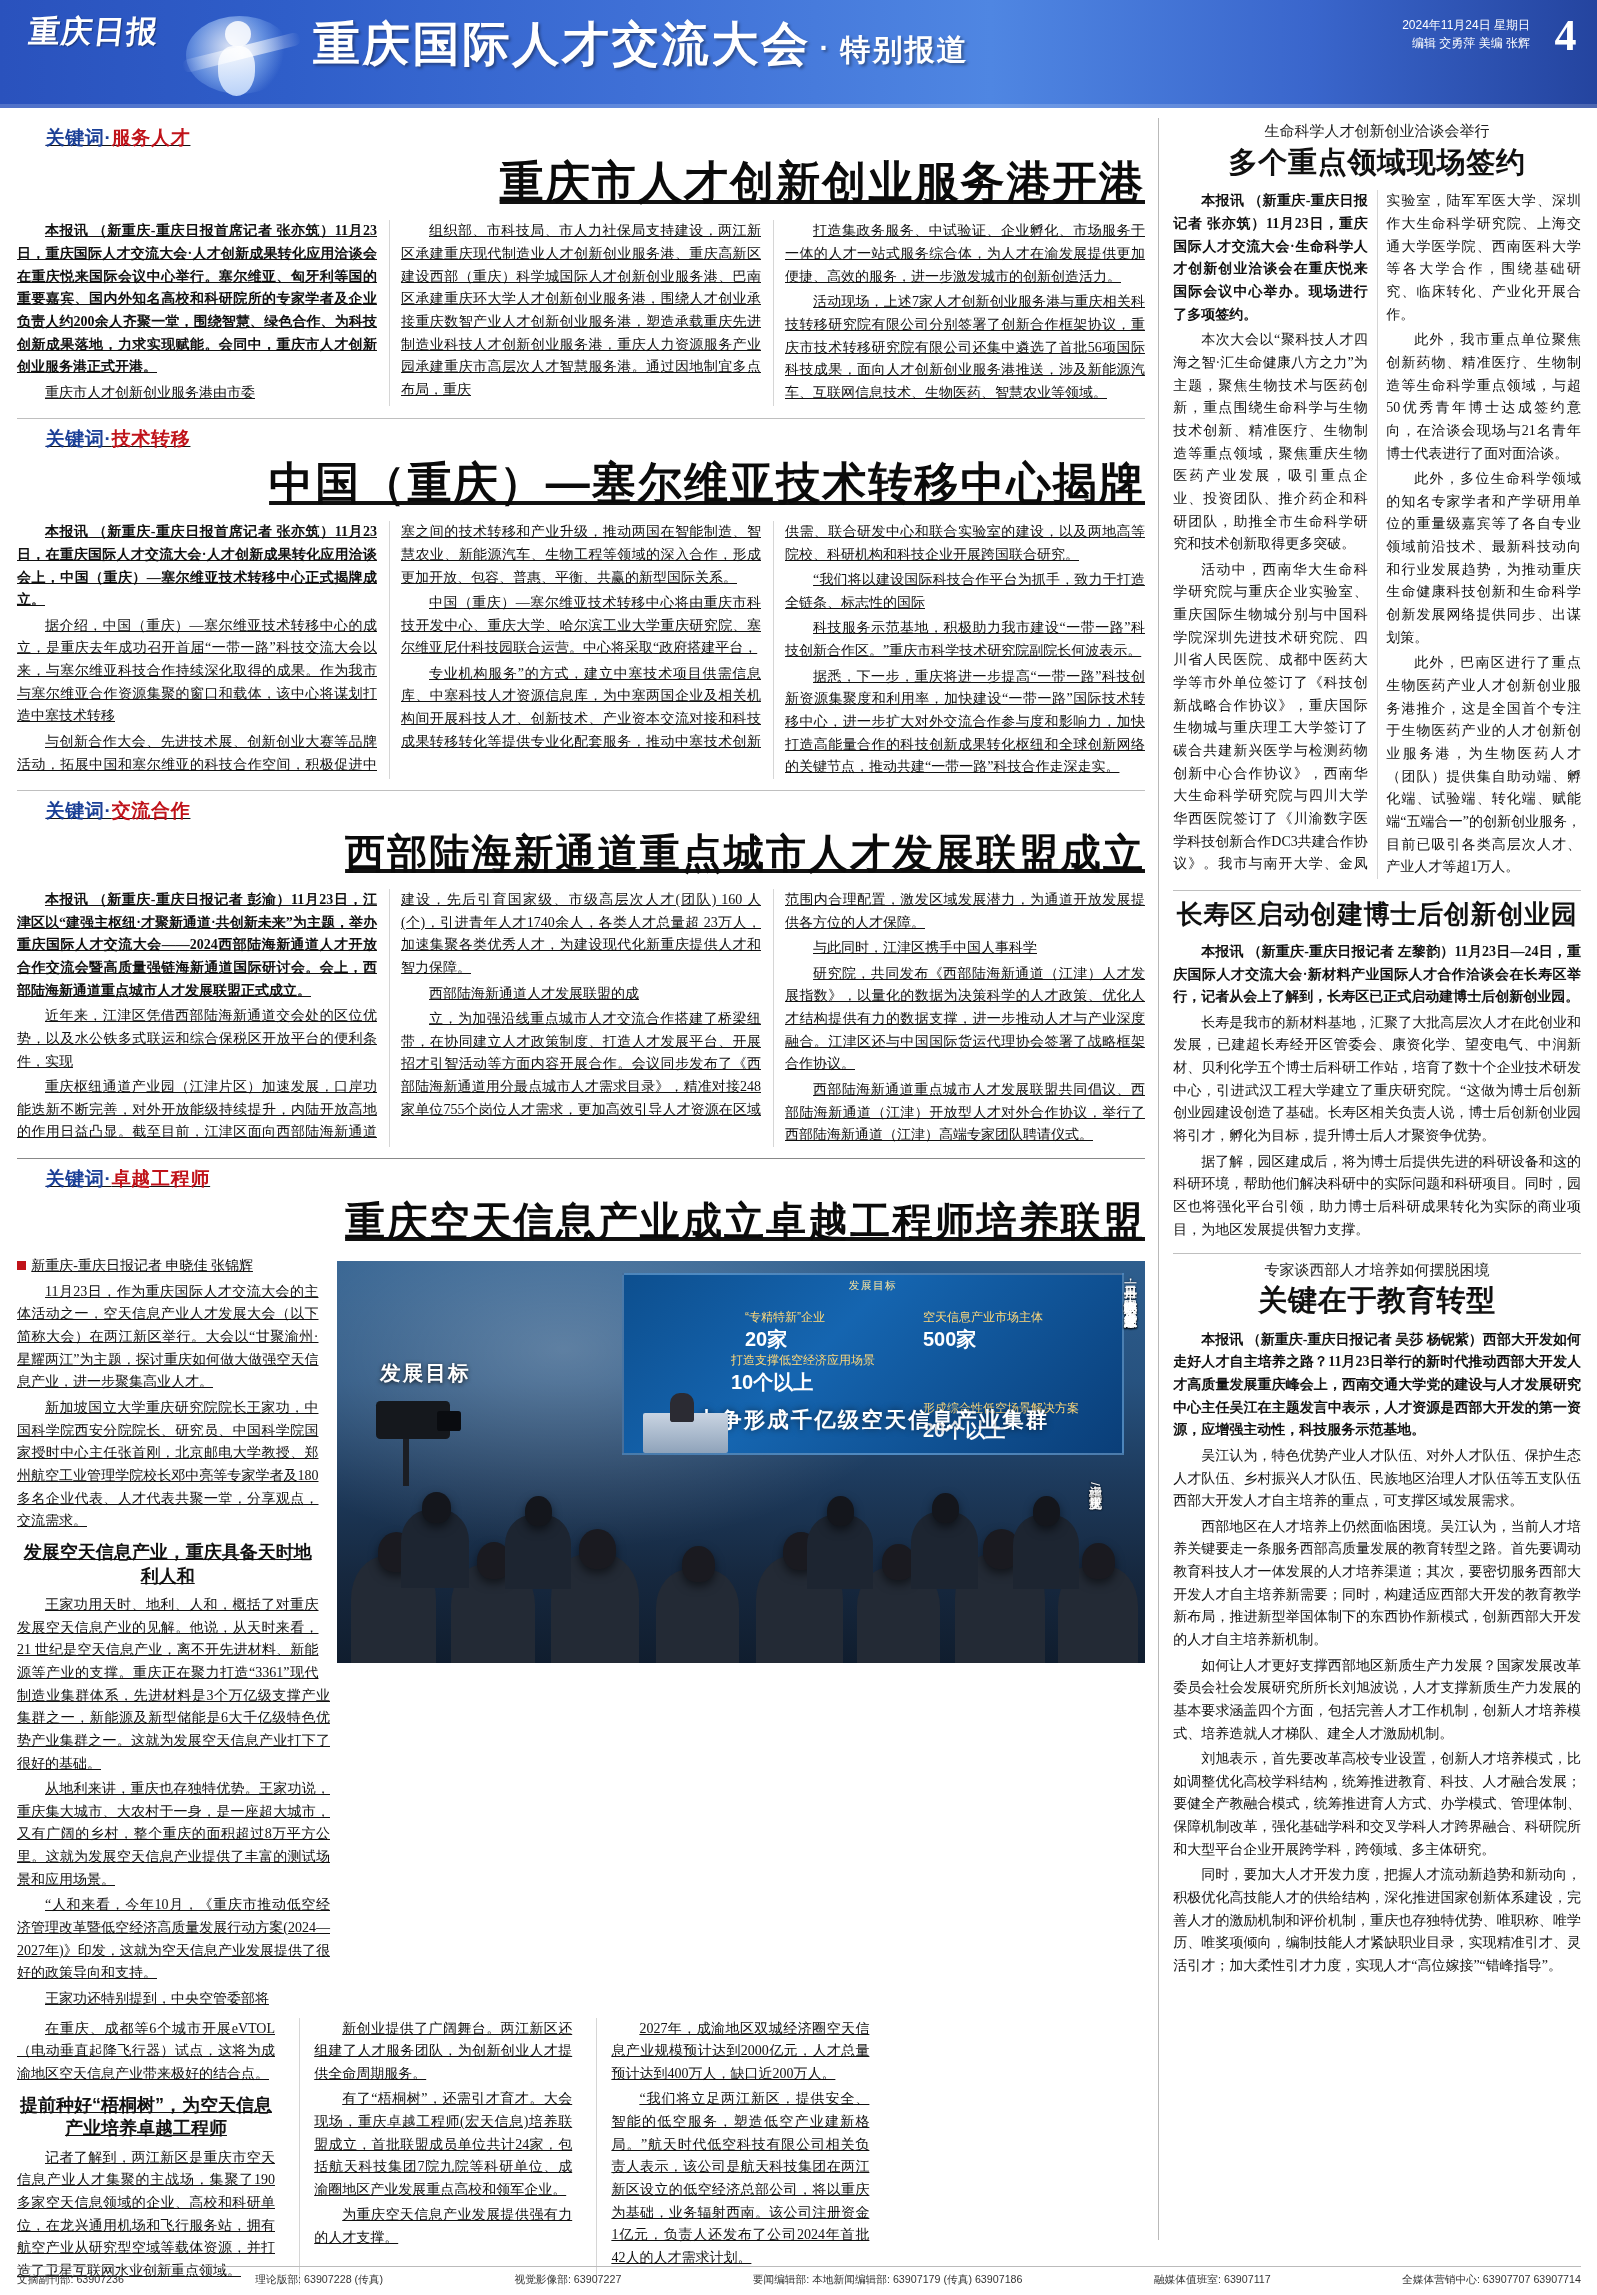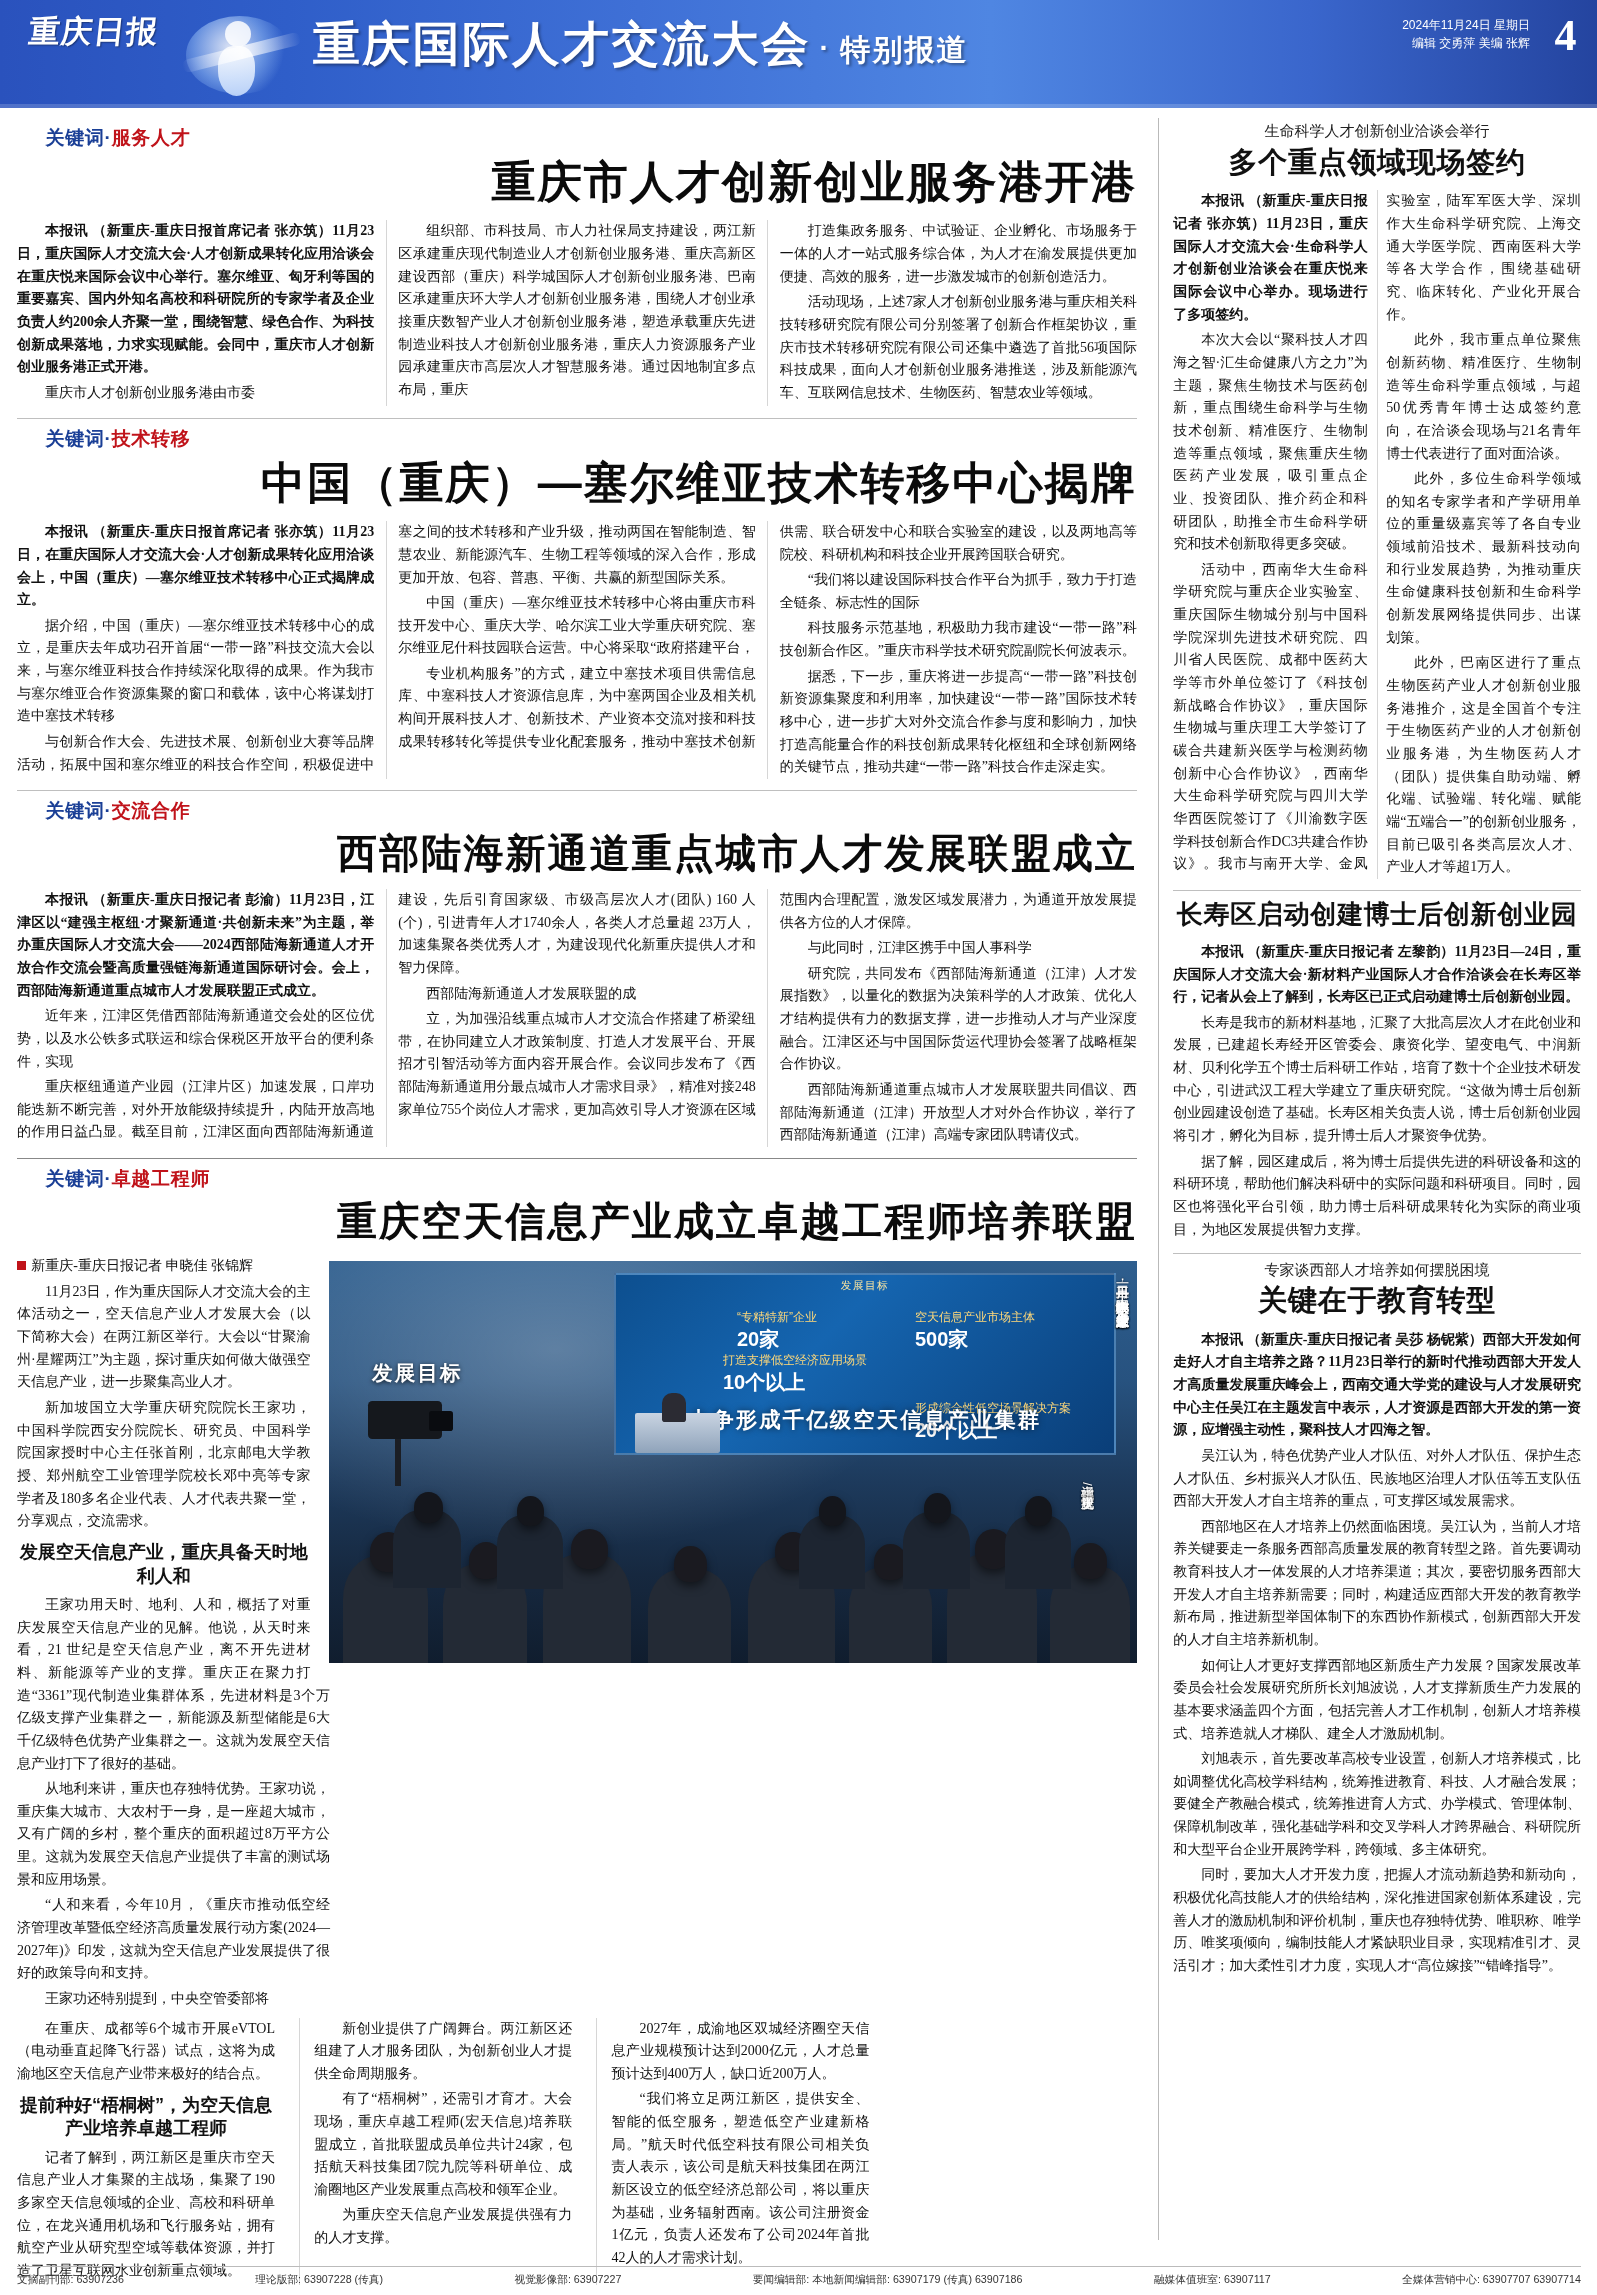--- a/index.html
+++ b/index.html
@@ -109,23 +109,24 @@
   }
 
   
   .content {
     display: flex;
     margin-top: 10px;
     height: 2122px;
   }
   .left-col {
     width: 1142px;
-    padding-right: 21px;
+    padding-right: 13px;
     box-sizing: border-box;
     border-right: 0.7px solid #b9b9b9;
+    text-decoration: underline;
   }
   .right-col {
     width: 422px;
     padding-left: 14.2px;
     box-sizing: border-box;
   }
 
   
   .kw {
     font-family: "Liberation Sans", sans-serif;
@@ -601,21 +602,21 @@
           <p>据了解，园区建成后，将为博士后提供先进的科研设备和这的科研环境，帮助他们解决科研中的实际问题和科研项目。同时，园区也将强化平台引领，助力博士后科研成果转化为实际的商业项目，为地区发展提供智力支撑。</p>
         </div>
       </div>
 
       <hr class="rule">
 
       <div>
         <div class="r-sub">专家谈西部人才培养如何摆脱困境</div>
         <div class="r-head big">关键在于教育转型</div>
         <div class="r-body">
-          <p class="lead">本报讯 （新重庆-重庆日报记者 吴莎 杨铌紫）西部大开发如何走好人才自主培养之路？11月23日举行的新时代推动西部大开发人才高质量发展重庆峰会上，西南交通大学党的建设与人才发展研究中心主任吴江在主题发言中表示，人才资源是西部大开发的第一资源，应增强主动性，聚科技人才四海之智。</p>
+          <p class="lead">本报讯 （新重庆-重庆日报记者 吴莎 杨铌紫）西部大开发如何走好人才自主培养之路？11月23日举行的新时代推动西部大开发人才高质量发展重庆峰会上，西南交通大学党的建设与人才发展研究中心主任吴江在主题发言中表示，人才资源是西部大开发的第一资源，应增强主动性，科技服务示范基地。</p>
           <p>吴江认为，特色优势产业人才队伍、对外人才队伍、保护生态人才队伍、乡村振兴人才队伍、民族地区治理人才队伍等五支队伍西部大开发人才自主培养的重点，可支撑区域发展需求。</p>
           <p>西部地区在人才培养上仍然面临困境。吴江认为，当前人才培养关键要走一条服务西部高质量发展的教育转型之路。首先要调动教育科技人才一体发展的人才培养渠道；其次，要密切服务西部大开发人才自主培养新需要；同时，构建适应西部大开发的教育教学新布局，推进新型举国体制下的东西协作新模式，创新西部大开发的人才自主培养新机制。</p>
           <p>如何让人才更好支撑西部地区新质生产力发展？国家发展改革委员会社会发展研究所所长刘旭波说，人才支撑新质生产力发展的基本要求涵盖四个方面，包括完善人才工作机制，创新人才培养模式、培养造就人才梯队、建全人才激励机制。</p>
           <p>刘旭表示，首先要改革高校专业设置，创新人才培养模式，比如调整优化高校学科结构，统筹推进教育、科技、人才融合发展；要健全产教融合模式，统筹推进育人方式、办学模式、管理体制、保障机制改革，强化基础学科和交叉学科人才跨界融合、科研院所和大型平台企业开展跨学科，跨领域、多主体研究。</p>
           <p>同时，要加大人才开发力度，把握人才流动新趋势和新动向，积极优化高技能人才的供给结构，深化推进国家创新体系建设，完善人才的激励机制和评价机制，重庆也存独特优势、唯职称、唯学历、唯奖项倾向，编制技能人才紧缺职业目录，实现精准引才、灵活引才；加大柔性引才力度，实现人才“高位嫁接”“错峰指导”。</p>
         </div>
       </div>
 
     </div>
   </div>

